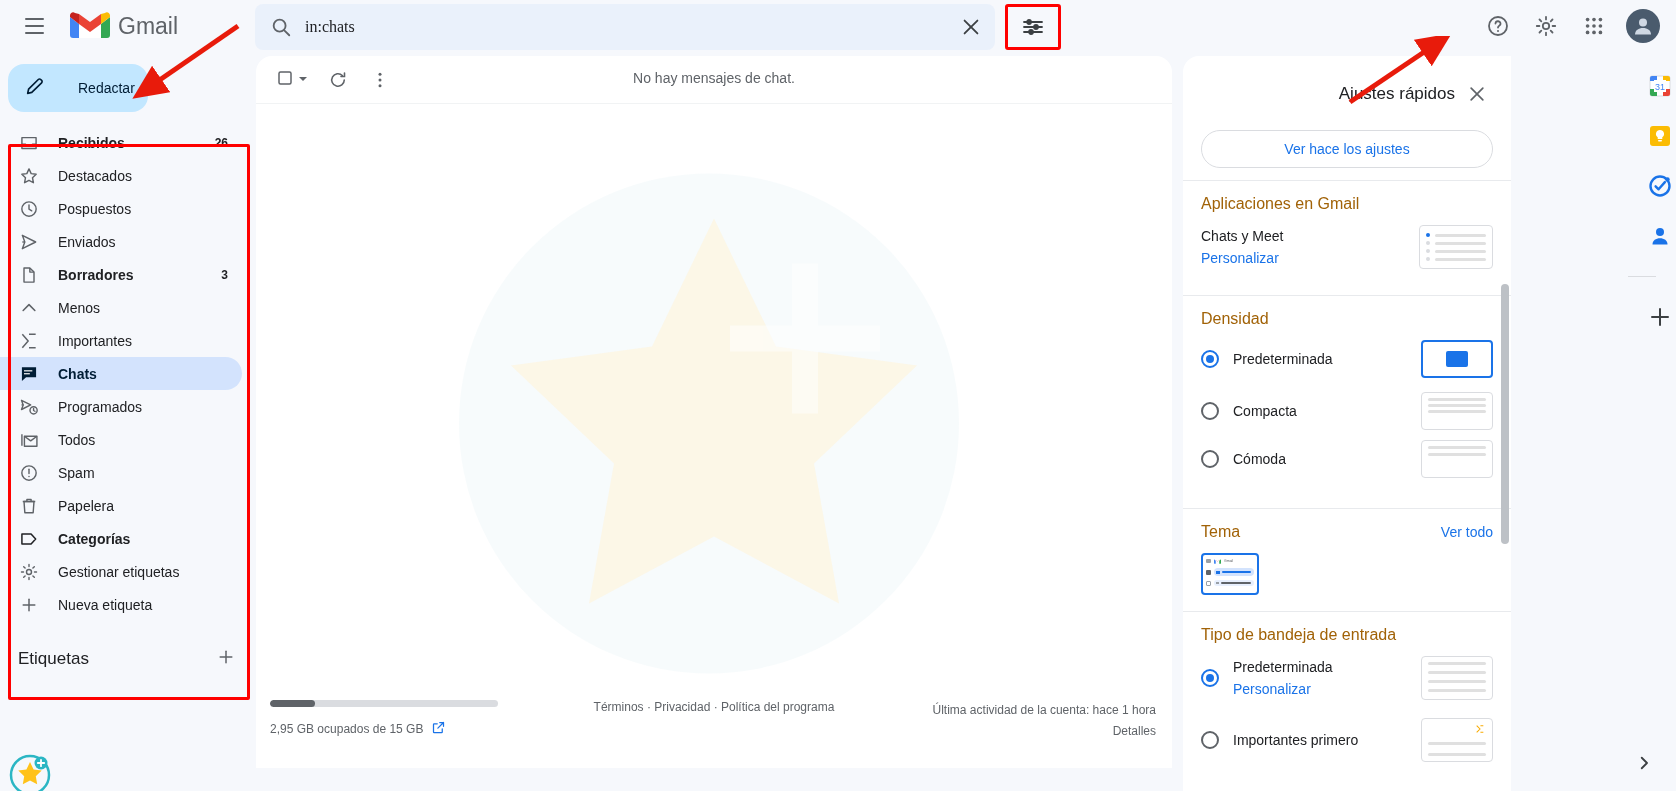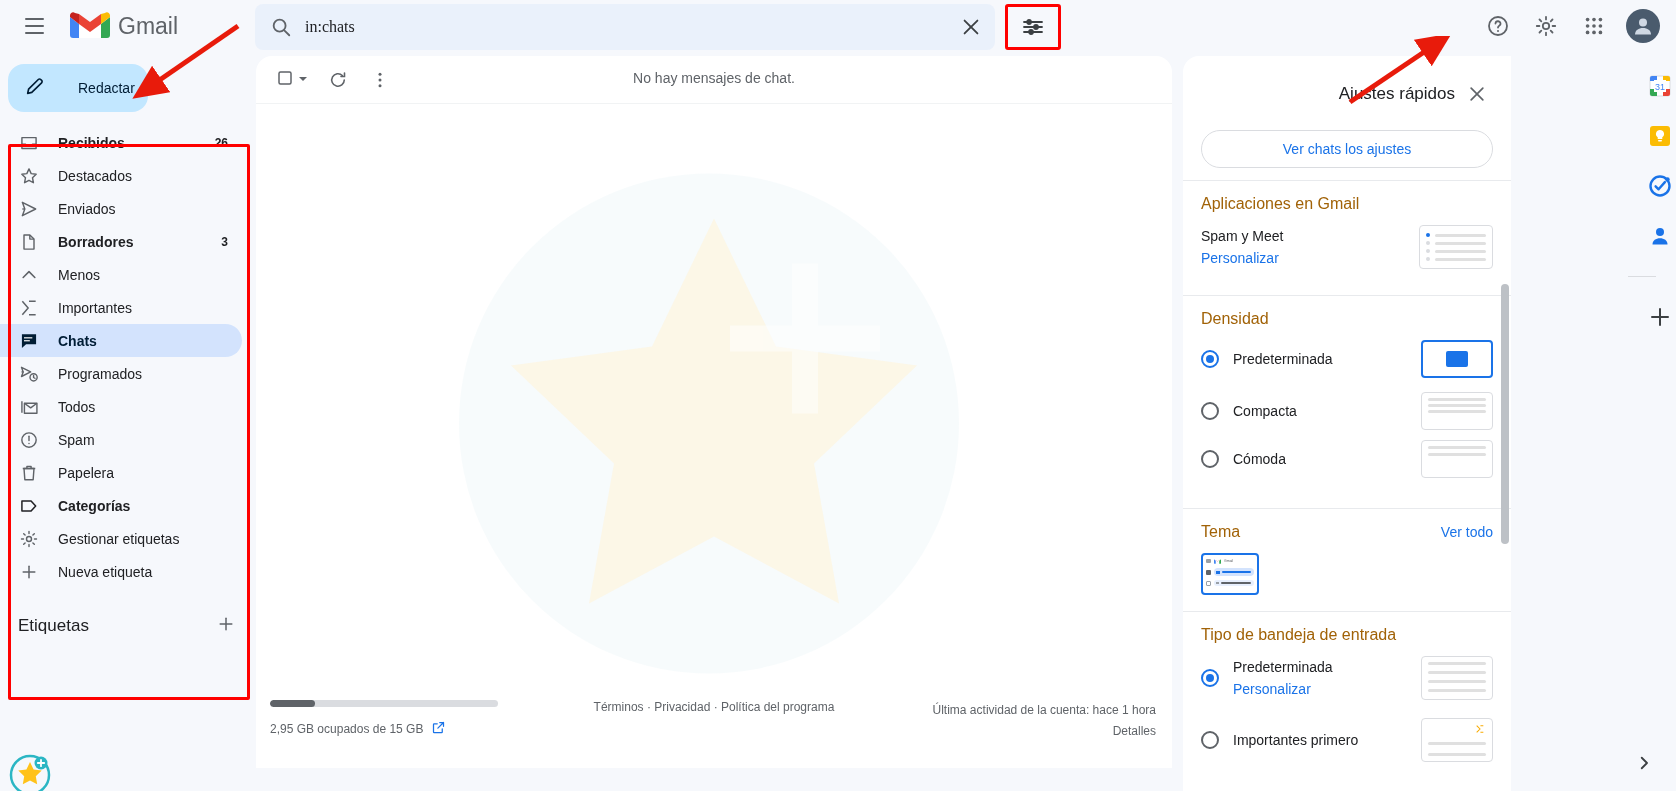--- a/index.html
+++ b/index.html
@@ -327,20 +327,30 @@
         <span class="nicon">
           <svg width="20" height="20" viewBox="0 0 24 24" fill="none" stroke="#5f6368" stroke-width="1.7" stroke-linejoin="round">
             <path d="M12 3.5l2.6 5.6 6 .8-4.4 4.2 1.1 6-5.3-2.9L6.7 20l1.1-6L3.4 9.9l6-.8z"></path>
           </svg>
         </span>
         <span class="nlabel">Destacados</span>
         <span class="ncount"></span>
       </div>
       <div class="navitem">
         <span class="nicon">
+          <svg width="20" height="20" viewBox="0 0 24 24" fill="none" stroke="#5f6368" stroke-width="1.7" stroke-linecap="round">
+            <circle cx="12" cy="12" r="8.6"></circle>
+            <path d="M12 7v5.2l3.3 2"></path>
+          </svg>
+        </span>
+        <span class="nlabel">Pospuestos</span>
+        <span class="ncount"></span>
+      </div>
+      <div class="navitem">
+        <span class="nicon">
           <svg width="20" height="20" viewBox="0 0 24 24" fill="none" stroke="#5f6368" stroke-width="1.7" stroke-linejoin="round">
             <path d="M4 4l16 8-16 8 3-8z"></path>
             <path d="M7 12h-3"></path>
           </svg>
         </span>
         <span class="nlabel">Enviados</span>
         <span class="ncount"></span>
       </div>
       <div class="navitem bold">
         <span class="nicon">
@@ -544,30 +554,30 @@
 <div class="qs">
   <div class="qs-head">
     <span class="qs-title">Ajustes rápidos</span>
     <span class="iconbtn">
       <svg width="20" height="20" viewBox="0 0 24 24" stroke="#5f6368" stroke-width="2" stroke-linecap="round">
         <line x1="5" y1="5" x2="19" y2="19"></line>
           <line x1="19" y1="5" x2="5" y2="19"></line>
       </svg>
     </span>
   </div>
-  <div class="qs-allbtn">Ver chats los ajustes</div>
+  <div class="qs-allbtn">Ver hace los ajustes</div>
 
   <div class="qs-scroll">
     <div class="qs-scrollbar"></div>
 
     <div class="qs-section">
       <div class="qs-section-title">Aplicaciones en Gmail</div>
       <div class="qs-row">
         <div>
-          <div class="qs-label">Spam y Meet</div>
+          <div class="qs-label">Chats y Meet</div>
           <div class="qs-link" style="margin-top:6px;">Personalizar</div>
         </div>
         <div class="thumb" style="width:74px;height:44px;flex-direction:row;gap:5px;">
           <div style="display:flex;flex-direction:column;gap:4px;align-items:center;padding-top:2px;">
             <span style="width:4px;height:4px;border-radius:50%;background:#1a73e8;"></span>
             <span style="width:4px;height:4px;border-radius:50%;background:#dadce0;"></span>
             <span style="width:4px;height:4px;border-radius:50%;background:#dadce0;"></span>
             <span style="width:4px;height:4px;border-radius:50%;background:#dadce0;"></span>
           </div>
           <div style="flex:1;display:flex;flex-direction:column;gap:5px;padding-top:3px;">

